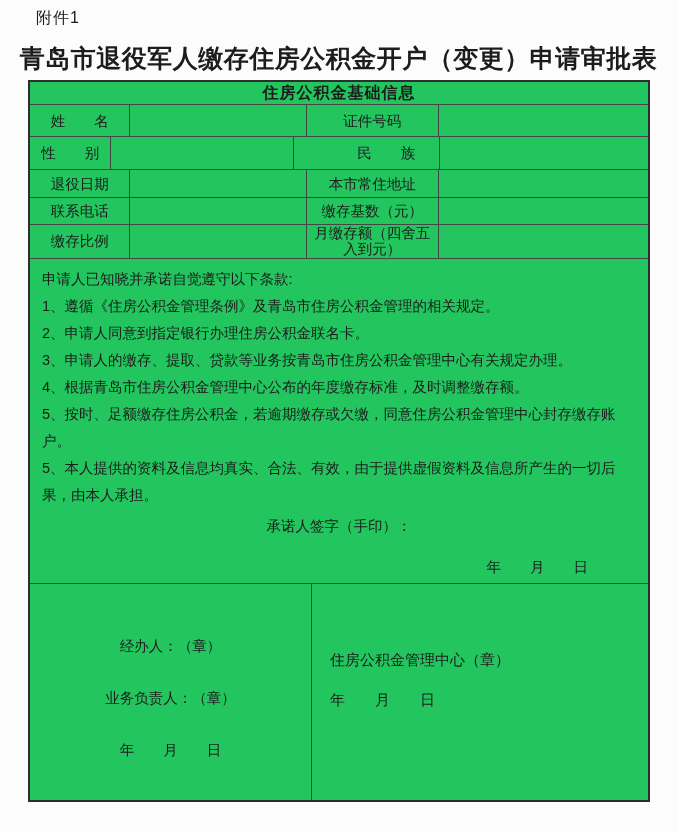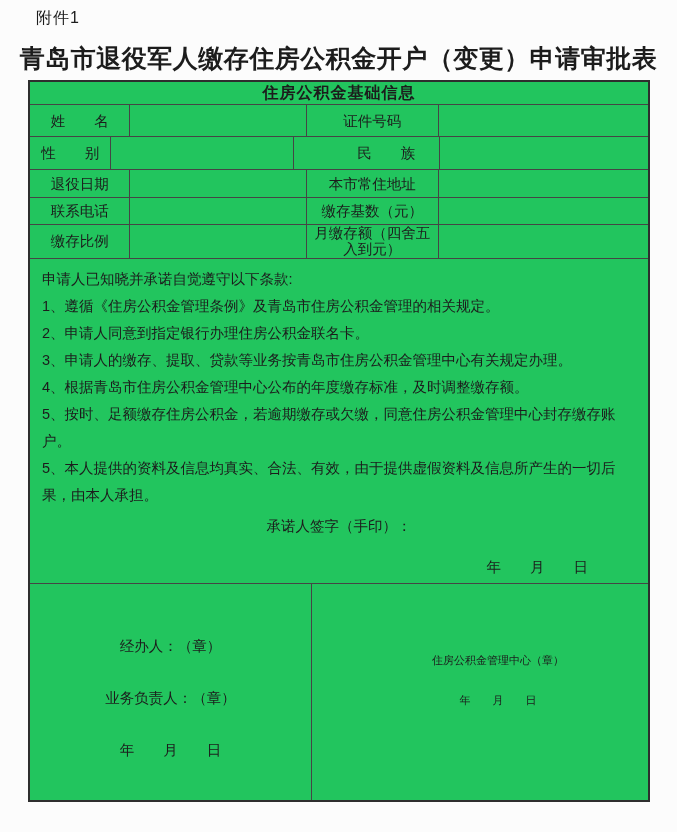--- a/index.html
+++ b/index.html
@@ -95,24 +95,24 @@
     flex-direction: column;
     align-items: center;
     padding-top: 52px;
     gap: 32px;
     font-size: 14.5px;
   }
   .approval-right {
     flex: 1;
     display: flex;
     flex-direction: column;
-    align-items: center;
+    align-items: flex-start;
     padding-top: 66px;
     gap: 20px;
-    font-size: 11px;
+    font-size: 15px;
     transform: translateX(18px);
   }
   .approval-left div, .approval-right div { line-height: 20px; }
 </style>
 </head>
 <body>
 
 <div class="page">
 
   <div class="attachment">附件1</div>

